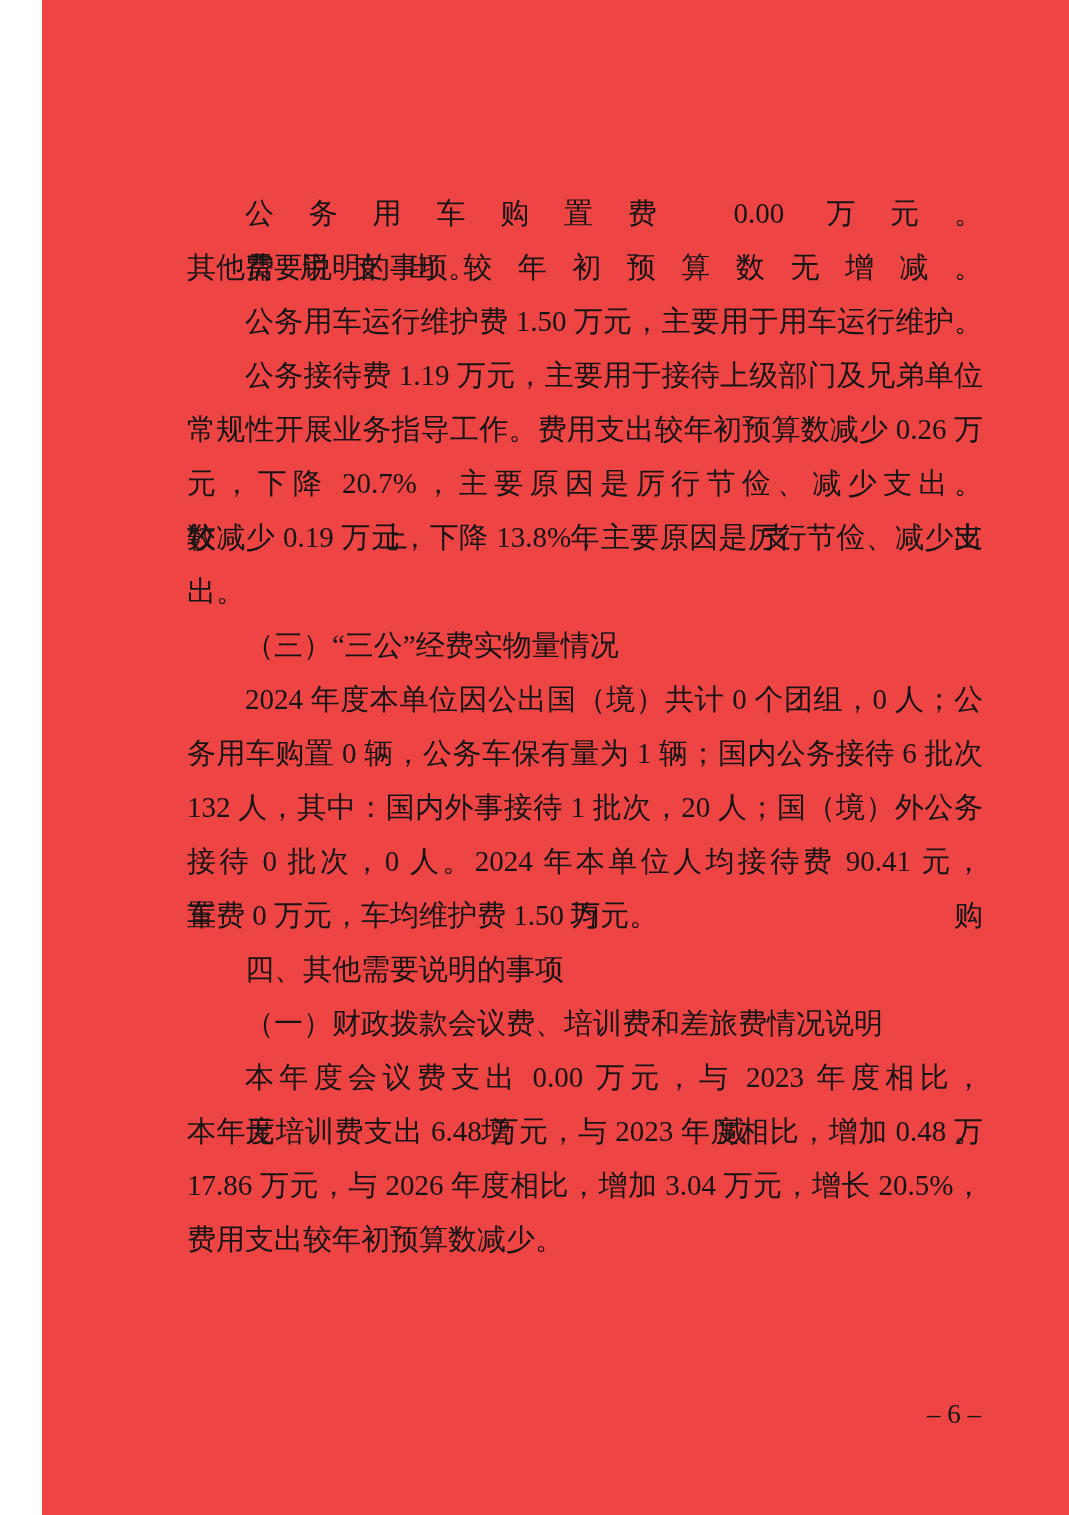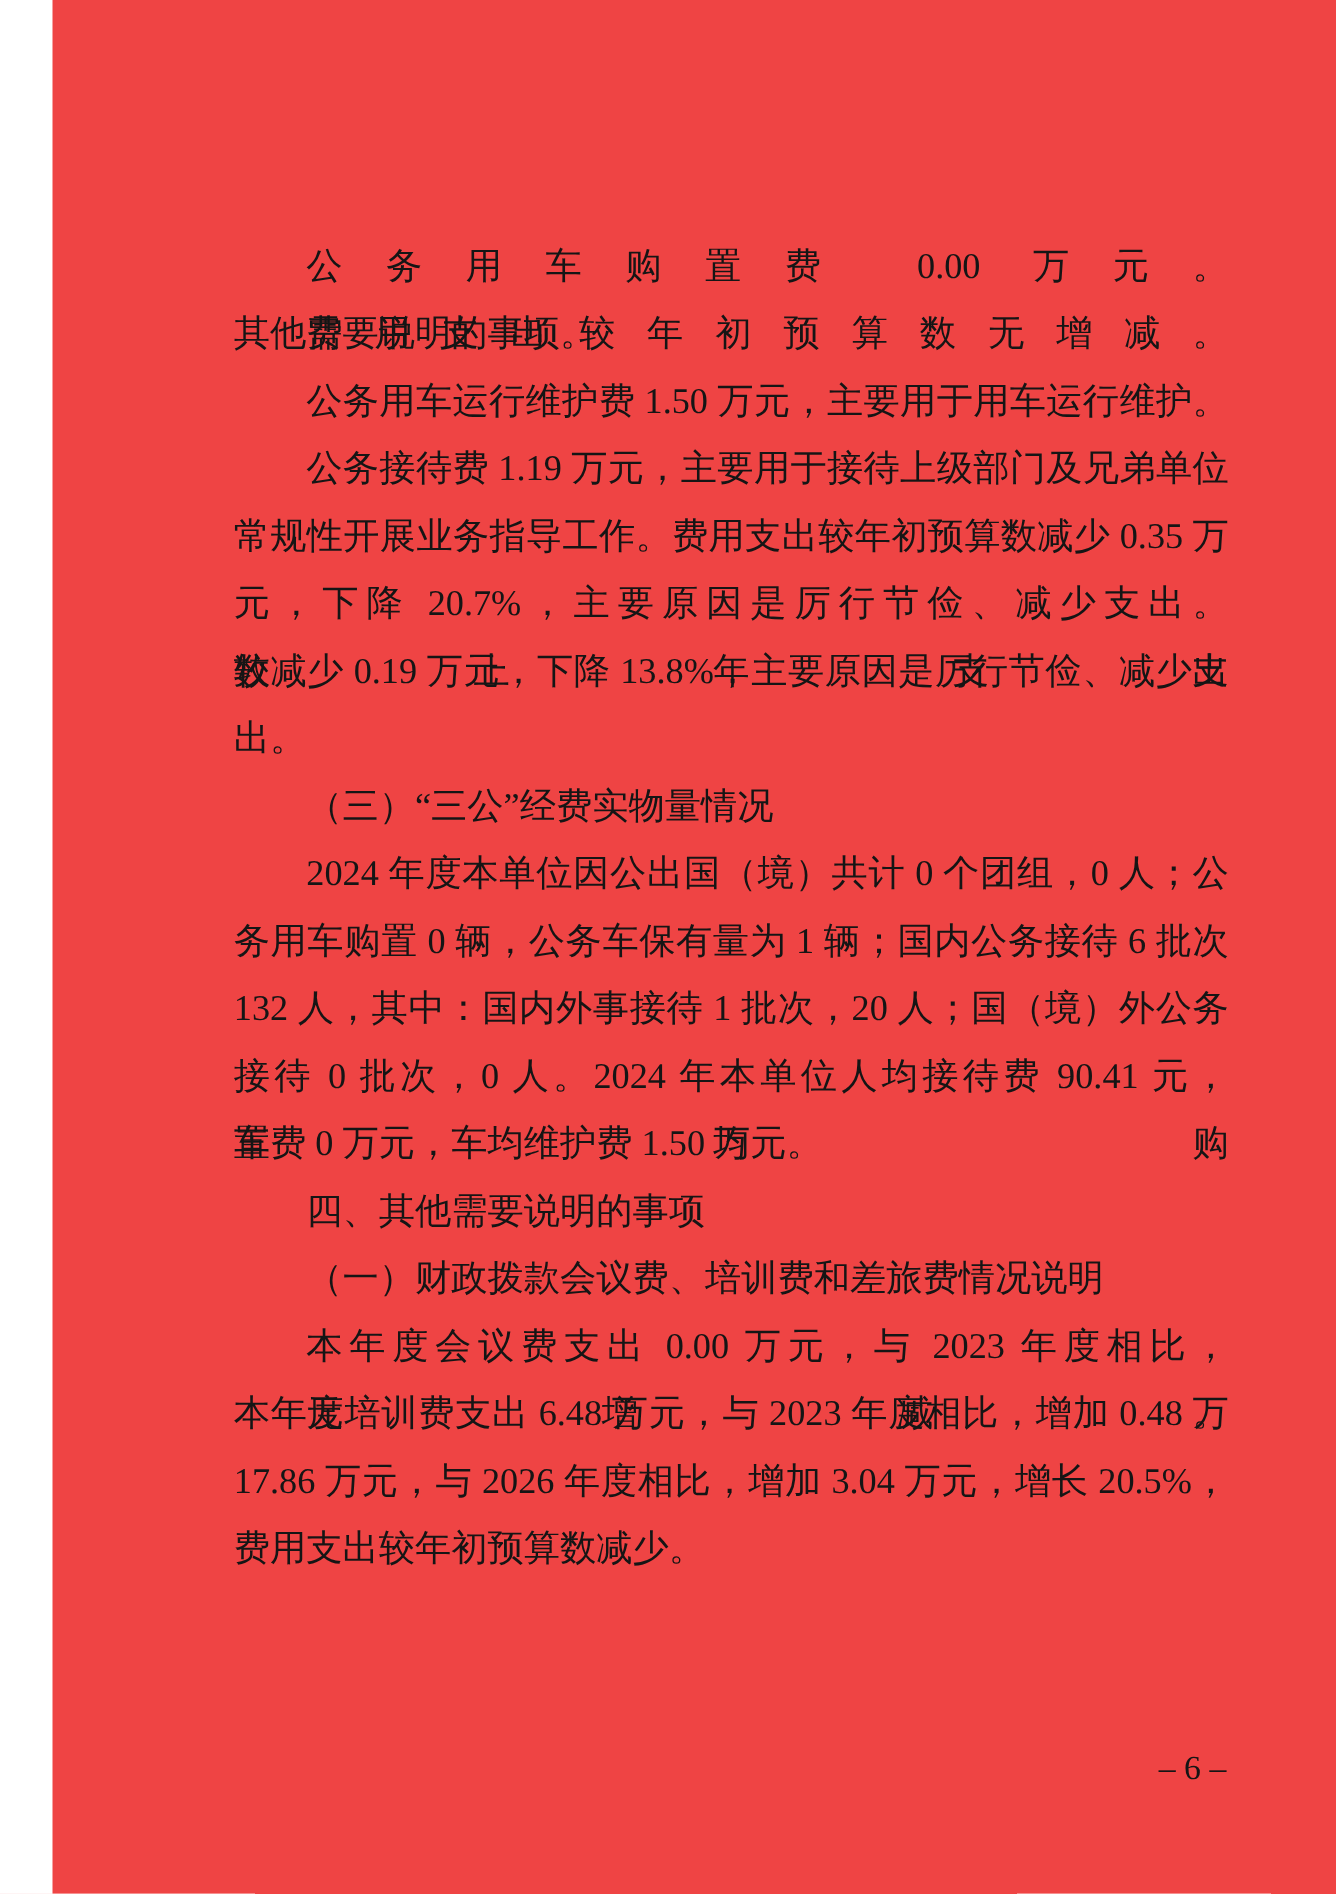--- a/index.html
+++ b/index.html
@@ -65,21 +65,21 @@
   <main class="doc" id="doc">
       <div class="block paragraph">
         <div class="line first">公务用车购置费 0.00 万元。费用支出较年初预算数无增减。</div>
         <div class="line last">其他需要说明的事项。</div>
       </div>
       <div class="block paragraph">
         <div class="line first">公务用车运行维护费 1.50 万元，主要用于用车运行维护。</div>
       </div>
       <div class="block paragraph">
         <div class="line first">公务接待费 1.19 万元，主要用于接待上级部门及兄弟单位</div>
-        <div class="line">常规性开展业务指导工作。费用支出较年初预算数减少 0.35 万</div>
+        <div class="line">常规性开展业务指导工作。费用支出较年初预算数减少 0.26 万</div>
         <div class="line">元，下降 20.7%，主要原因是厉行节俭、减少支出。较上年支出</div>
         <div class="line">数减少 0.19 万元，下降 13.8%，主要原因是厉行节俭、减少支</div>
         <div class="line last">出。</div>
       </div>
       <div class="block heading-kai">
         <div class="line first last">（三）“三公”经费实物量情况</div>
       </div>
       <div class="block paragraph">
         <div class="line first">2024 年度本单位因公出国（境）共计 0 个团组，0 人；公</div>
         <div class="line">务用车购置 0 辆，公务车保有量为 1 辆；国内公务接待 6 批次</div>

